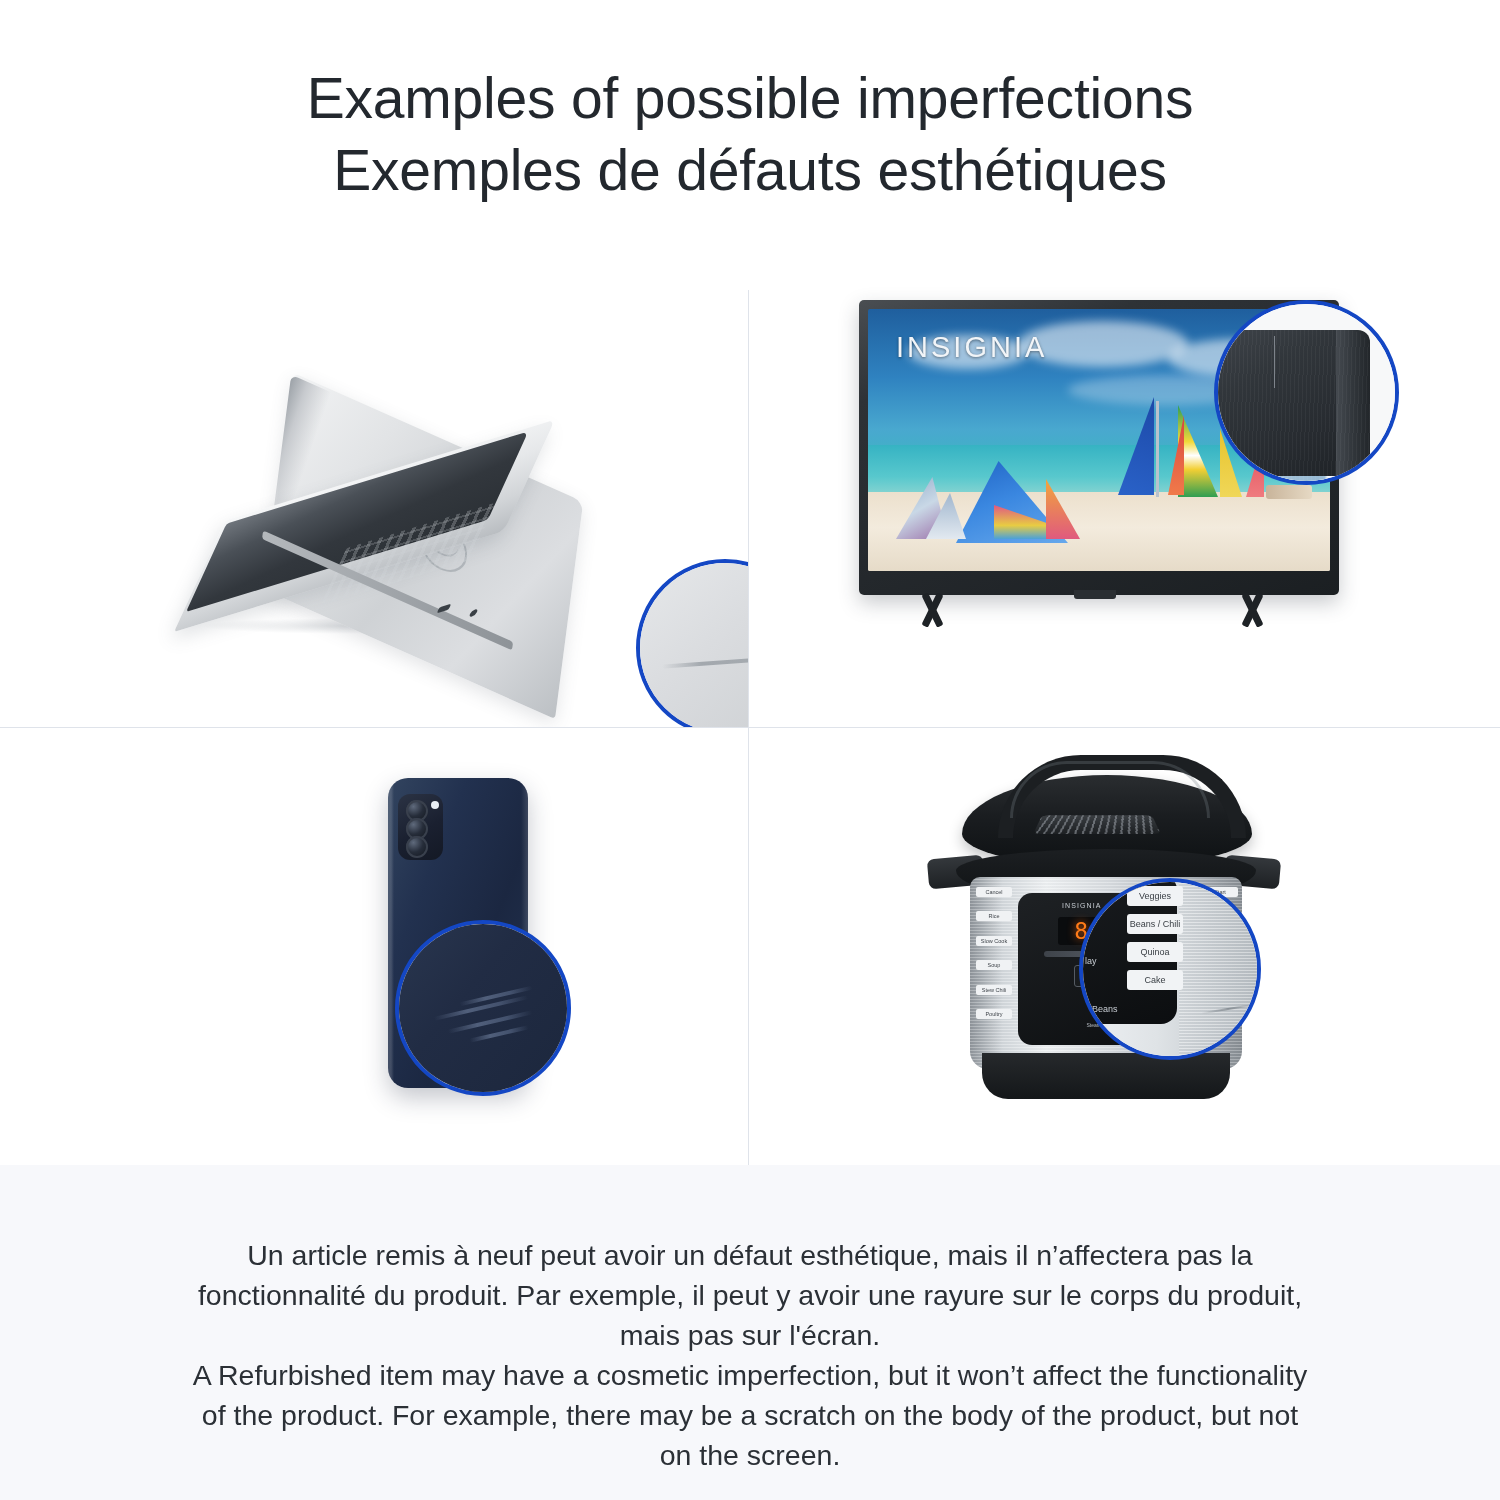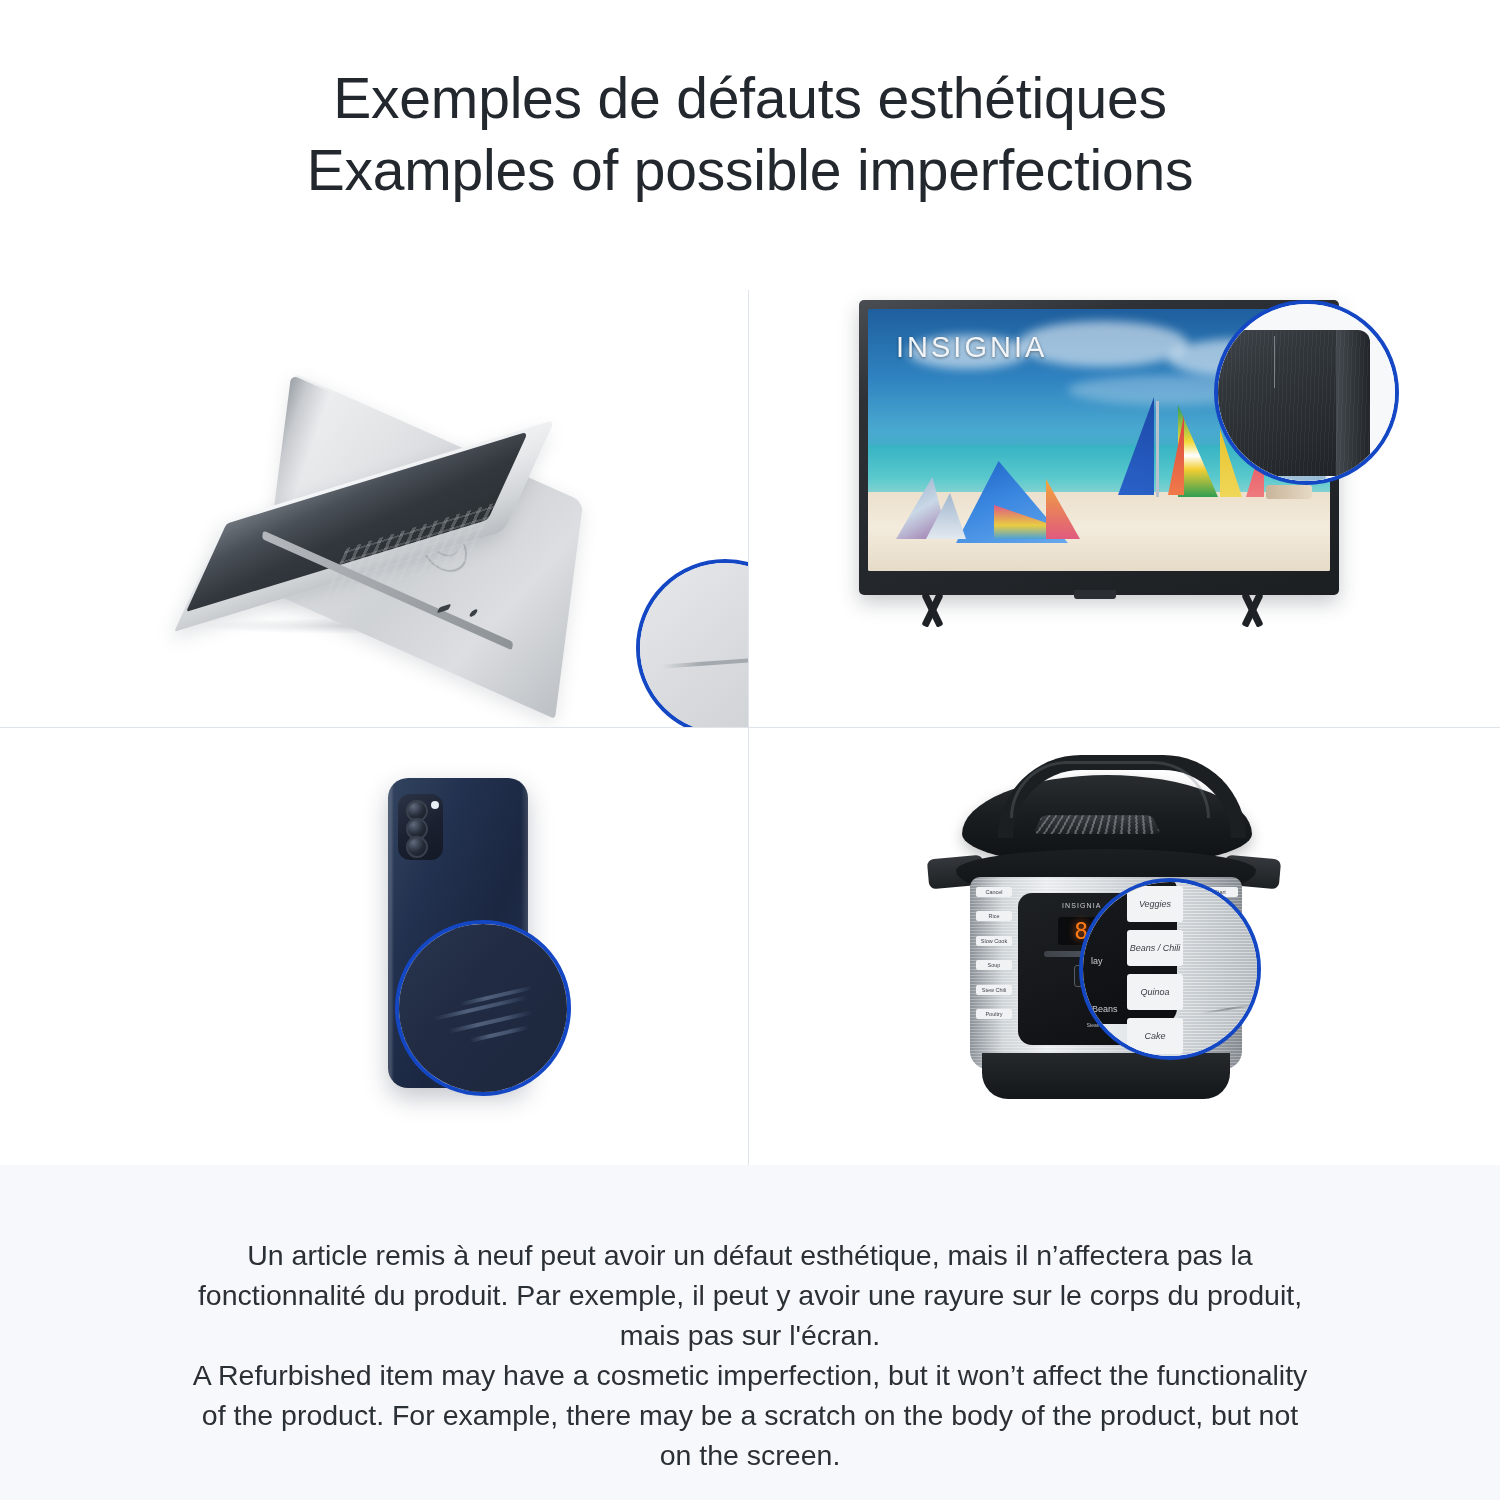--- a/index.html
+++ b/index.html
@@ -329,21 +329,21 @@
     position:absolute;left:-26px;top:-8px;width:120px;height:150px;
     background:linear-gradient(160deg,#191c1f,#0c0e10);
     border-radius:0 16px 16px 0;
   }
   .ckz-col{
     position:absolute;left:44px;top:-6px;width:56px;height:156px;
     display:flex;flex-direction:column;gap:8px;padding-top:10px;box-sizing:border-box;
   }
   .ckz-key{
     background:#f1f3f5;border-radius:3px;color:#3b4046;
-    font-size:9px;line-height:10px;text-align:center;padding:13px 0;font-style:italic;
+    font-size:9px;line-height:10px;text-align:center;padding:5px 0;
   }
   .ckz-key-dim{
     position:absolute;color:#c7ccd2;font-size:9px;
   }
   .ckz-grain{
     position:absolute;left:96px;top:0;width:110px;height:182px;
     background:repeating-linear-gradient(0deg,rgba(255,255,255,.35) 0 1px,rgba(120,128,136,.10) 1px 3px);
   }
   .ckz-scratch{
     position:absolute;left:118px;top:126px;width:54px;height:2px;
@@ -363,22 +363,22 @@
     font-size:28.5px;line-height:40px;font-weight:400;
   }
   .note.fr{margin-top:26px;}
 </style>
 </head>
 <body>
 
 <div class="page">
 
   <div class="header">
+    <div class="title-line">Examples of possible imperfections</div>
     <div class="title-line">Exemples de défauts esthétiques</div>
-    <div class="title-line">Examples of possible imperfections</div>
   </div>
 
   <div class="grid">
     <div class="vline"></div>
     <div class="hline"></div>
 
     <div class="cell cell-tl">
       <div class="laptop">
         <div class="lap-shadow"></div>
         <div class="lap-lid"></div>
@@ -523,21 +523,21 @@
         <div class="mag-ring mag-cooker">
           <div class="mag-inner">
             <div class="ckz-dark"></div>
             <div class="ckz-grain"></div>
             <div class="ckz-col">
               <div class="ckz-key">Veggies</div>
               <div class="ckz-key">Beans / Chili</div>
               <div class="ckz-key">Quinoa</div>
               <div class="ckz-key">Cake</div>
             </div>
-            <div class="ckz-key-dim" style="left:8px;top:74px;">lay</div>
+            <div class="ckz-key-dim" style="left:2px;top:74px;">lay</div>
             <div class="ckz-key-dim" style="left:0px;top:122px;">w Beans</div>
             <div class="ckz-scratch"></div>
           </div>
         </div>
       </div>
     </div>
   </div>
 
   <div class="footer">
     <div class="note fr">Un article remis à neuf peut avoir un défaut esthétique, mais il n’affectera pas la fonctionnalité du produit. Par exemple, il peut y avoir une rayure sur le corps du produit, mais pas sur l'écran.</div>

